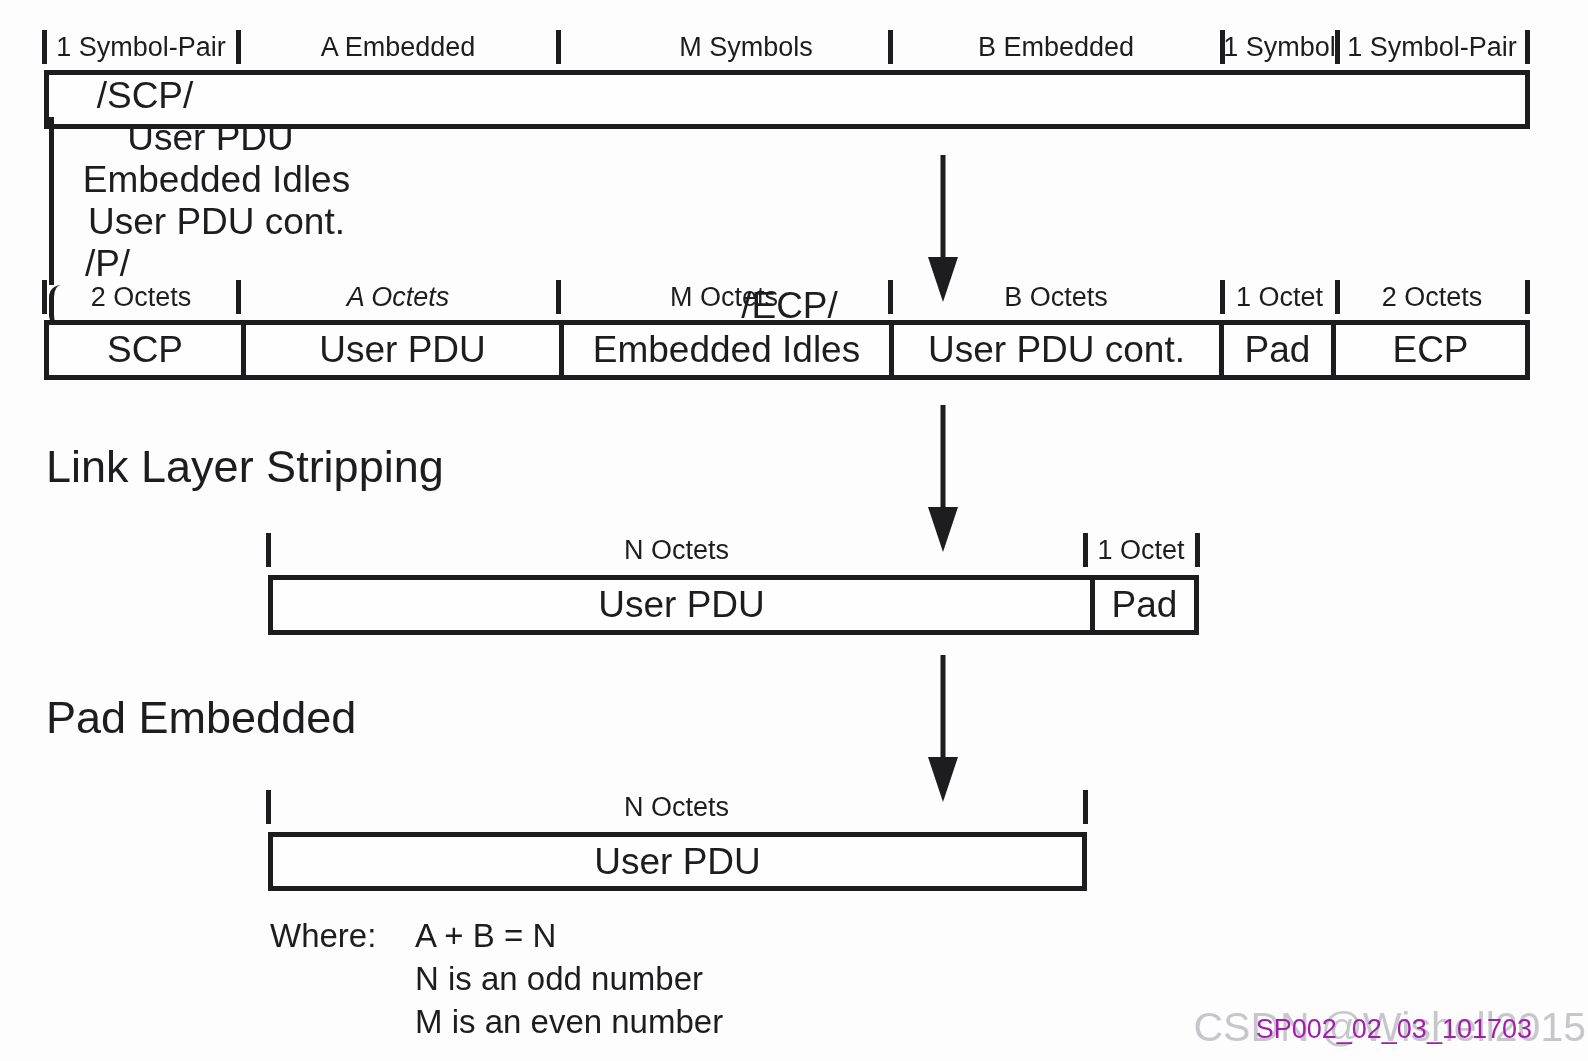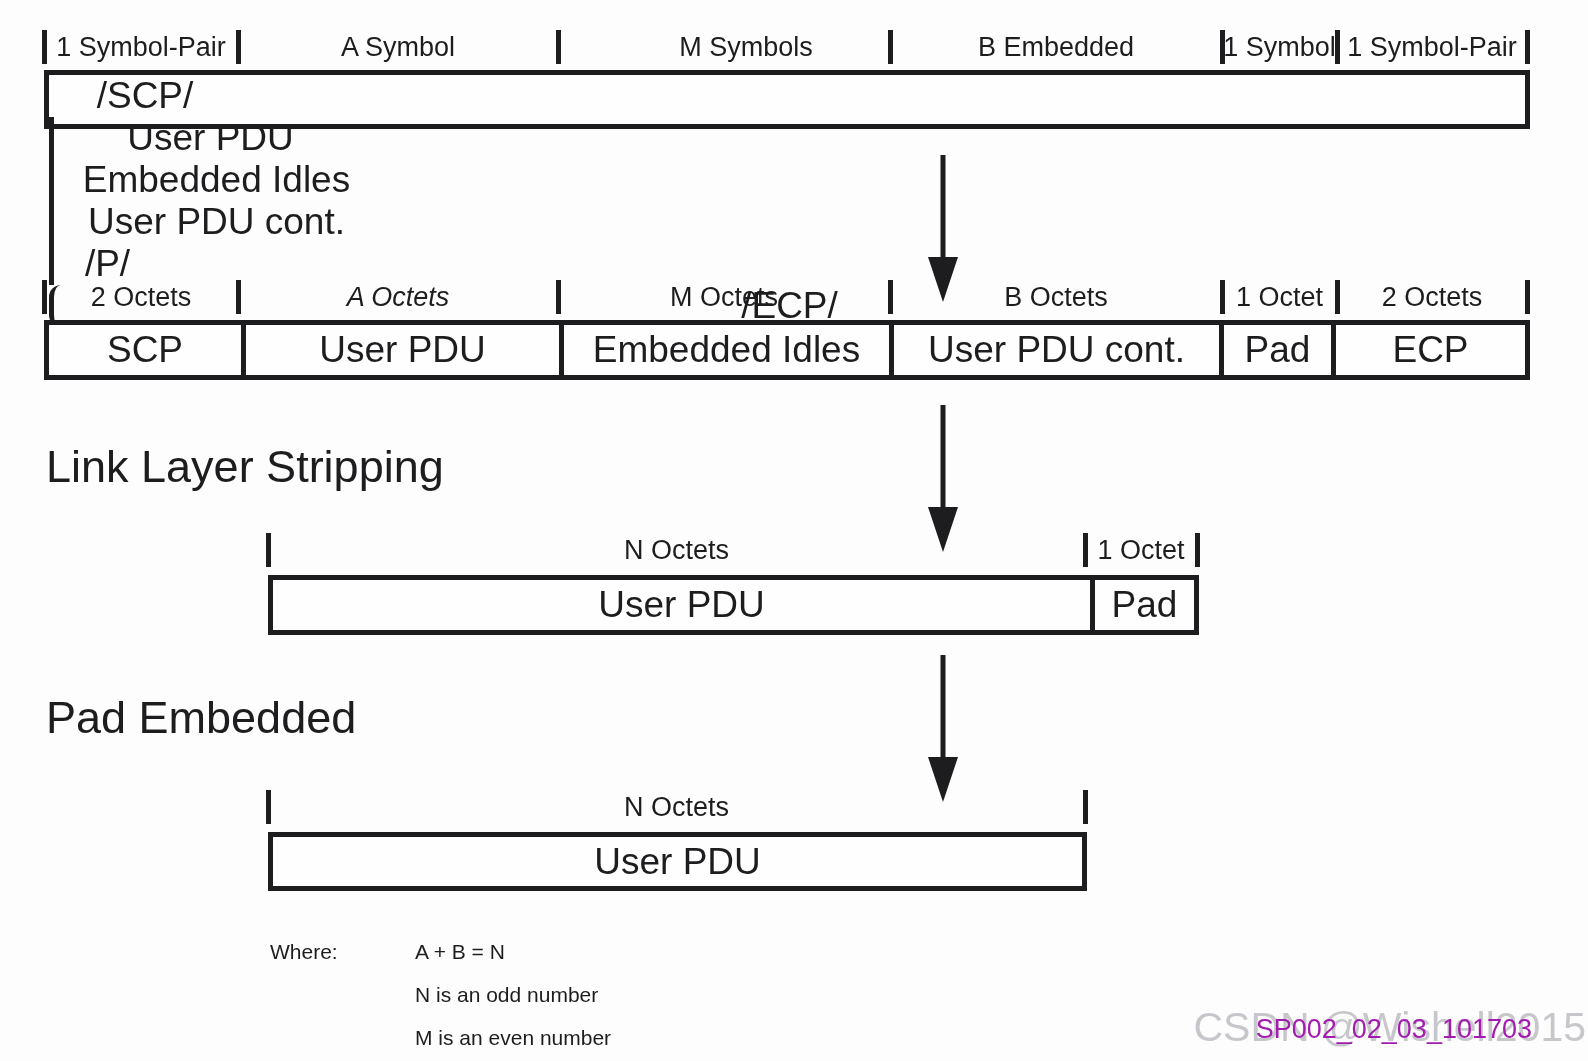--- a/index.html
+++ b/index.html
@@ -31,21 +31,21 @@
     top:0;bottom:40px;width:5px;background:#1d1d1f;
   }
   .arrow .head{
     position:absolute;left:50%;transform:translateX(-50%);bottom:0;
     width:0;height:0;border-left:15px solid transparent;
     border-right:15px solid transparent;border-top:45px solid #1d1d1f;
   }
   
   .heading{position:absolute;font-size:45px;line-height:52px;white-space:nowrap;}
   
-  .where{position:absolute;display:flex;font-size:21px;line-height:43px;margin-top:16px;}
+  .where{position:absolute;display:flex;font-size:33px;line-height:43px;}
   .where .wlabel{width:145px;}
   
   .watermark{
     position:absolute;right:2px;top:1004px;font-size:41px;color:#c7c7cb;
     white-space:nowrap;z-index:1;
   }
   .figure-id{
     position:absolute;right:56px;top:1014px;font-size:27px;color:#a21caf;
     white-space:nowrap;z-index:2;
   }
@@ -57,21 +57,21 @@
 
   <div class="sizeband" style="left:44px;top:30px;width:1486px;">
     <span class="tick" style="left:-2px;"></span>
     <span class="tick" style="left:192px;"></span>
     <span class="tick" style="left:512px;"></span>
     <span class="tick" style="left:844px;"></span>
     <span class="tick" style="left:1176px;"></span>
     <span class="tick" style="left:1291px;"></span>
     <span class="tick" style="left:1481px;"></span>
     <div class="sizelabel" style="left:0;width:194px;">1 Symbol-Pair</div>
-    <div class="sizelabel" style="left:194px;width:320px;">A Symbol</div>
+    <div class="sizelabel" style="left:194px;width:320px;">A Embedded</div>
     <div class="sizelabel" style="left:536px;width:332px;">M Symbols</div>
     <div class="sizelabel" style="left:846px;width:332px;">B Embedded</div>
     <div class="sizelabel" style="left:1178px;width:115px;">1 Symbol</div>
     <div class="sizelabel" style="left:1293px;width:190px;">1 Symbol-Pair</div>
   </div>
 
   <div class="boxrow" style="left:44px;top:70px;width:1486px;height:59px;flex-direction:column;">
     <div class="cell" style="width:192px;">/SCP/</div>
     <div class="cell" style="width:318px;">User PDU</div>
     <div class="cell" style="width:330px;">Embedded Idles</div>

